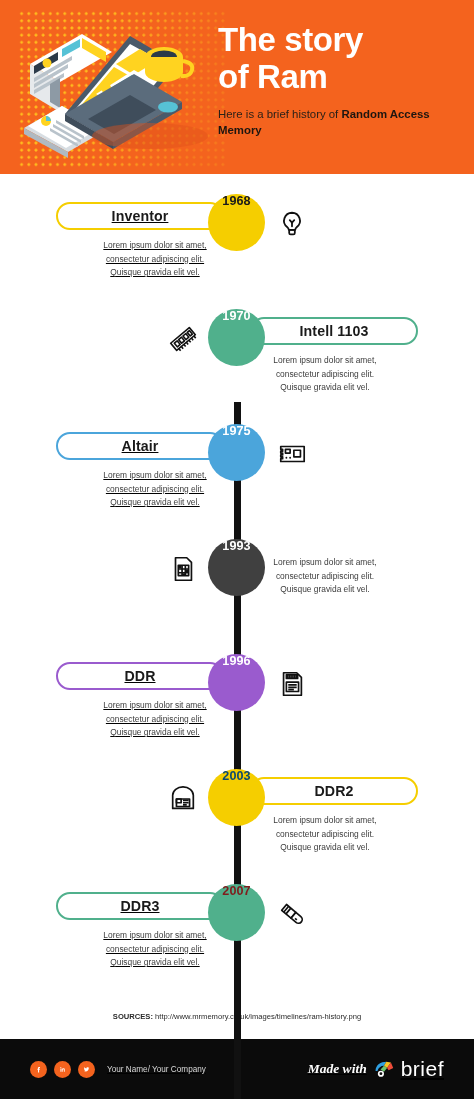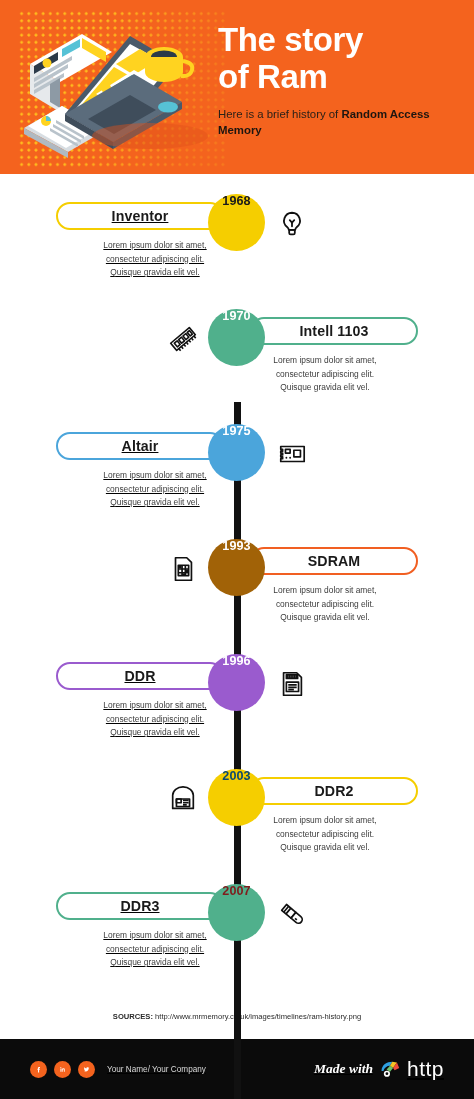--- a/index.html
+++ b/index.html
@@ -334,26 +334,23 @@
           <rect x="9" y="11" width="5" height="4"></rect>
           <rect x="18" y="12" width="7" height="7"></rect>
           <circle cx="10" cy="20" r="1" fill="#111" stroke="none"></circle>
           <circle cx="14" cy="20" r="1" fill="#111" stroke="none"></circle>
         </svg>
       </div>
     </div>
 
     <div class="row" style="top:365px;">
       <div class="card right">
-        <div class="pill" style="border-color:#F15F22;">
-          <span class="pill-label">SDRAM</span>
-        </div>
-        <div class="body-text">Lorem ipsum dolor sit amet, consectetur adipiscing elit. Quisque gravida elit vel.</div>
-      </div>
-      <div class="node" style="background:#a16207;">
+        <div class="body-text">Lorem ipsum dolor sit amet, consectetur adipiscing elit. Quisque gravida elit vel.</div>
+      </div>
+      <div class="node" style="background:#404040;">
         <span class="node-year" style="color:#ffffff;">1993</span>
       </div>
       <div class="icon-slot at-left">
         <svg viewBox="0 0 32 32" fill="none" stroke="#111" stroke-width="1.8" stroke-linejoin="round">
           <path d="M8 4 h12 l5 5 v19 h-17z"></path>
           <rect x="11" y="12" width="11" height="11"></rect>
           <path d="M11 16 h11 M11 20 h11 M15 12 v11 M18.5 12 v11"></path>
           <rect x="11.6" y="12.6" width="2.8" height="2.8" fill="#111" stroke="none"></rect>
           <rect x="18.8" y="16.6" width="2.8" height="2.8" fill="#111" stroke="none"></rect>
           <rect x="15.4" y="20.6" width="2.8" height="2" fill="#111" stroke="none"></rect>
@@ -451,17 +448,17 @@
     <div class="made">
       <span class="made-with">Made with</span>
       <svg class="visme-mark" viewBox="0 0 26 22">
         <path d="M2 13 C2 5 9 1 16 1 L13 6 C9 6 5.5 8.5 4.5 13z" fill="#2f9fe0"></path>
         <path d="M16 1 L22 2 L17 9 L13 6z" fill="#f7c325"></path>
         <path d="M22 2 L25 9 L19 12 L17 9z" fill="#ef4c3a"></path>
         <path d="M13 6 L17 9 L13 14 L8.5 11z" fill="#6ec36e"></path>
         <circle cx="9" cy="16.5" r="4" fill="#ffffff"></circle>
         <circle cx="9" cy="16.5" r="1.8" fill="#0b0b0b"></circle>
       </svg>
-      <span class="visme-word">http</span>
+      <span class="visme-word">brief</span>
     </div>
   </div>
 
 </div>
 
 </body></html>

